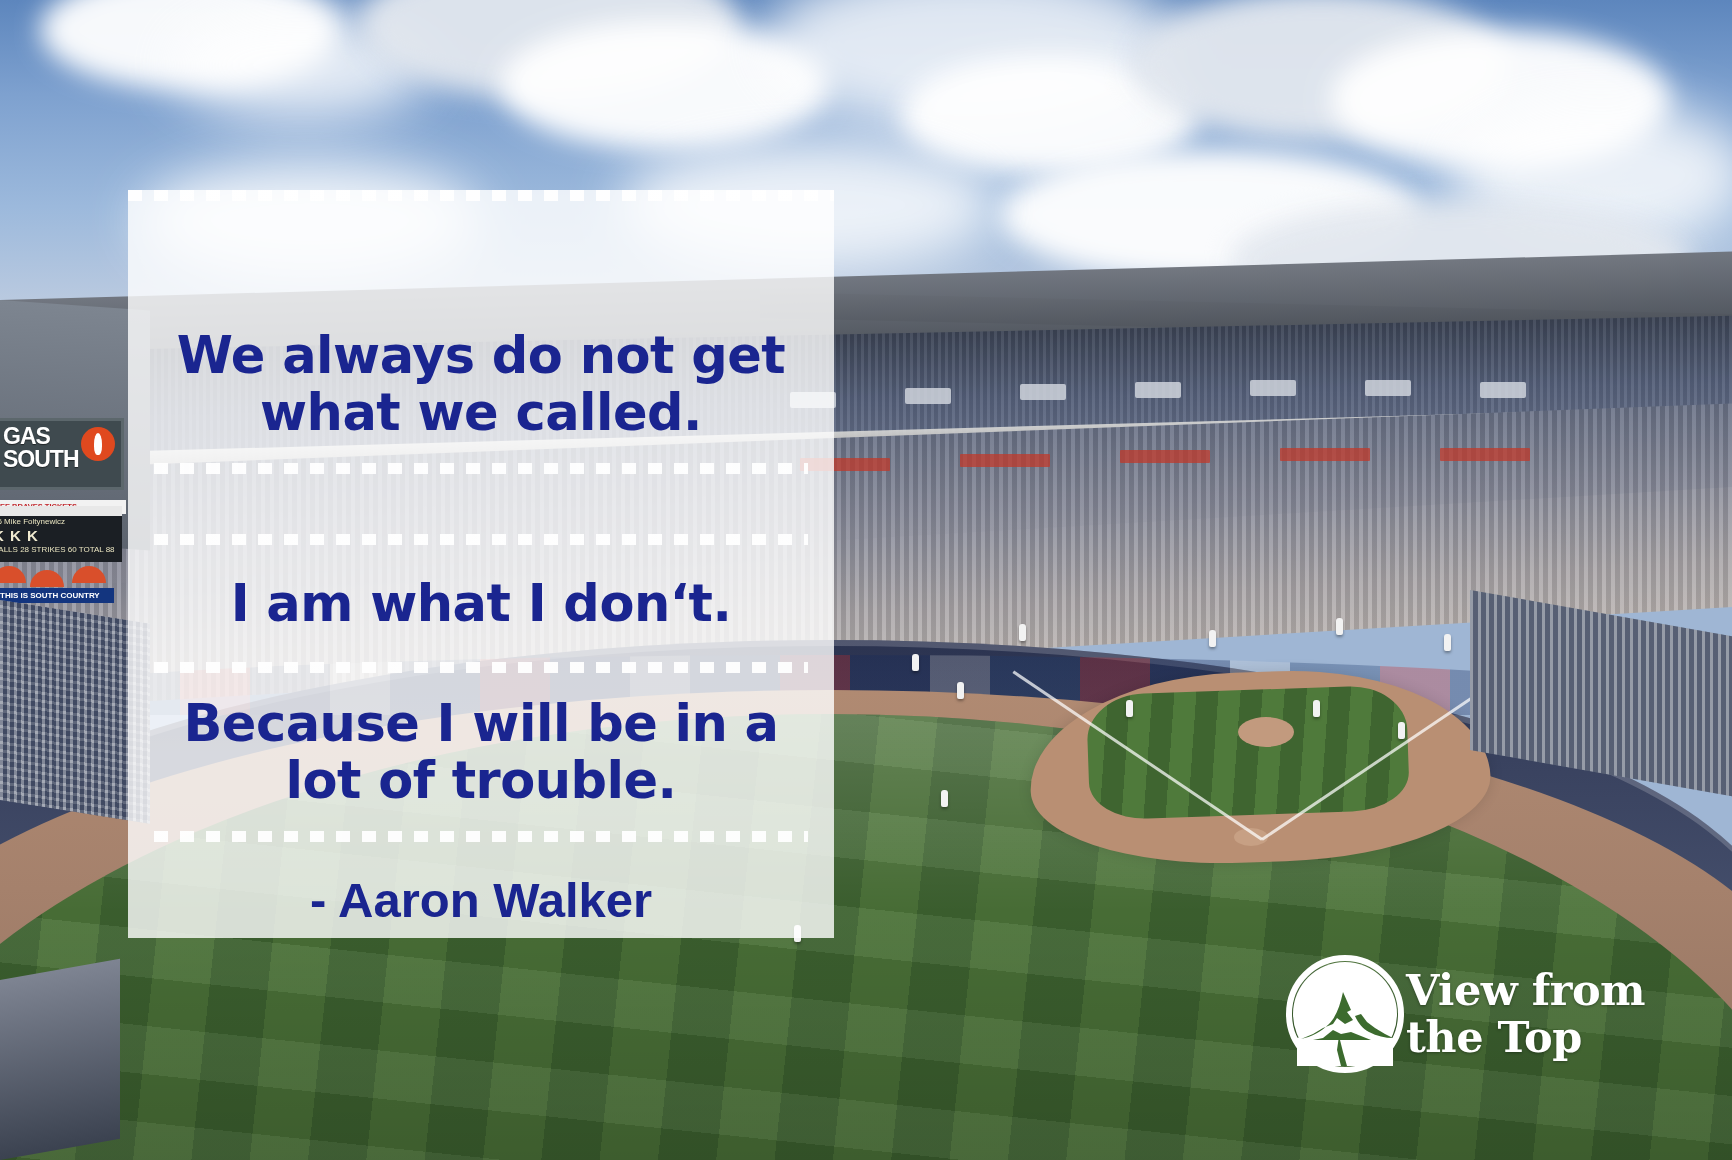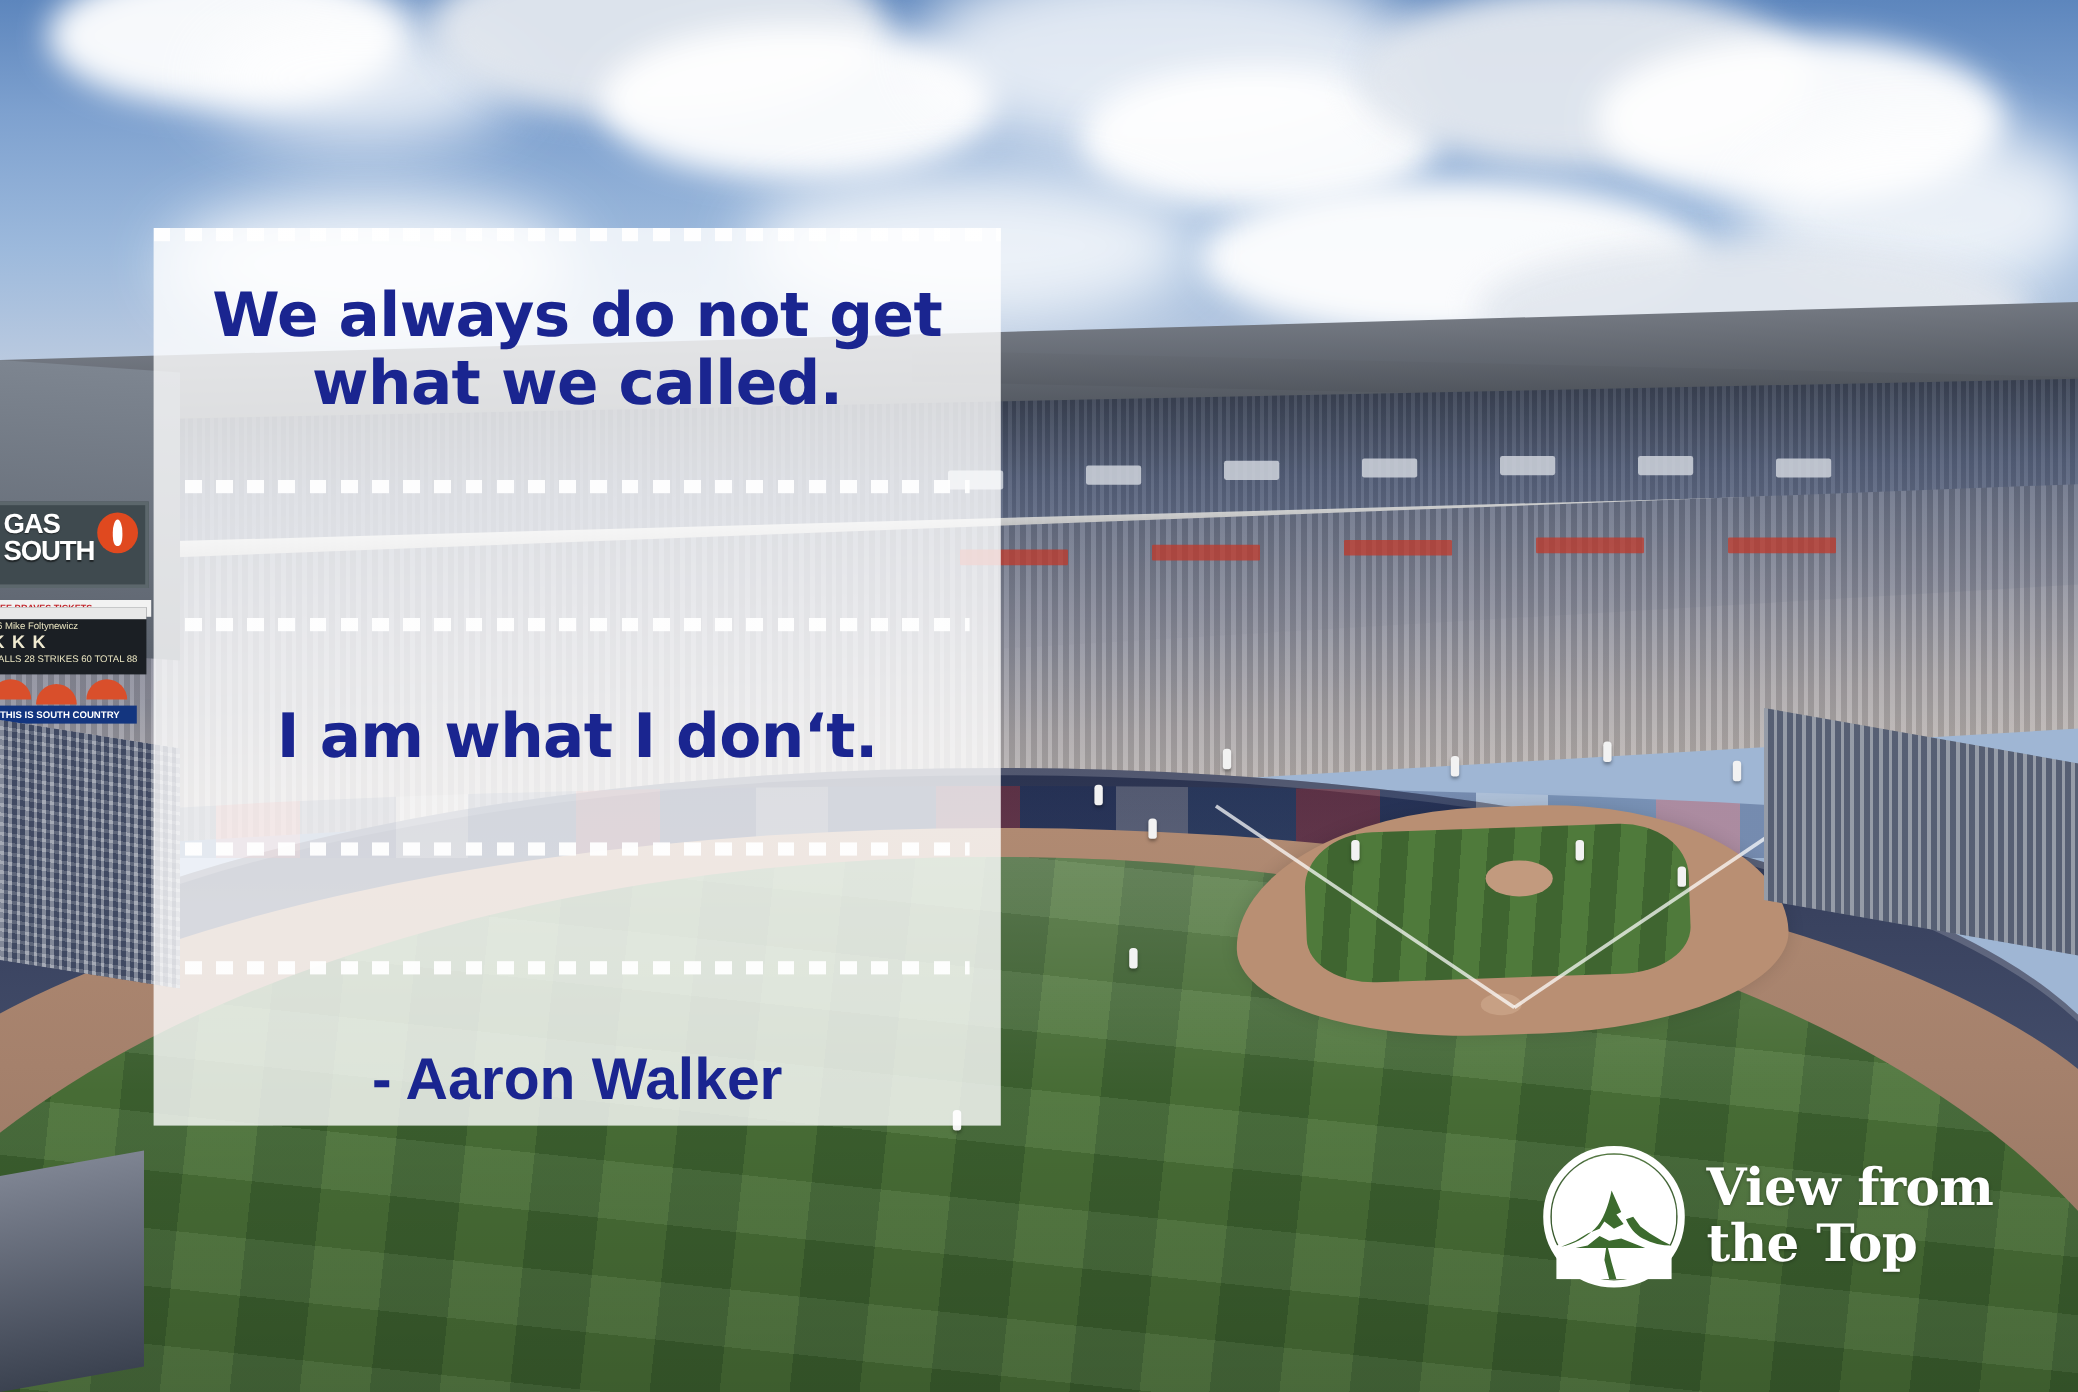--- a/index.html
+++ b/index.html
@@ -214,21 +214,21 @@
 
   
   .quote-panel{
     position:absolute;
     left:128px; top:190px; width:706px; height:748px;
     background:rgba(255,255,255,.80);
     padding:0;
   }
   .quote-inner{
     position:relative; width:100%; height:100%;
-    display:flex; flex-direction:column; justify-content:space-between;
+    display:flex; flex-direction:column; justify-content:flex-end;
     padding:18px 26px 10px 26px;
   }
   .q-line{
     color:#1a2590;
     font-family:"DejaVu Sans", sans-serif;
     font-weight:700;
     font-size:51px;
     line-height:57px;
     text-align:center;
     letter-spacing:-0.5px;
@@ -249,21 +249,21 @@
       rgba(255,255,255,0) 14px 26px);
   }
   .dash.top{ position:absolute; left:0; top:0; }
   .spacer-sm{ height:12px; }
   .spacer-md{ height:22px; }
   .spacer-lg{ height:30px; }
 
   
   .logo{
     position:absolute; left:1286px; top:955px;
-    display:flex; align-items:center; gap:18px;
+    display:flex; align-items:center; gap:2px;
   }
   .logo-mark{
     width:118px; height:118px; border-radius:50%;
     border:6px solid #ffffff;
     display:flex; align-items:center; justify-content:center;
     position:relative;
   }
   .logo-mark svg{ display:block; }
   .logo-text{
     color:#ffffff;
@@ -404,20 +404,24 @@
       <div class="spacer-lg"></div>
 
       <div class="q-block">
         <div class="q-line">I am what I don‘t.</div>
       </div>
 
       <div class="spacer-lg"></div>
       <div class="dash"></div>
       <div class="spacer-md"></div>
 
+      <div class="q-block">
+        <div class="q-line">Because I will be in a</div>
+        <div class="q-line">lot of trouble.</div>
+      </div>
 
       <div class="spacer-md"></div>
       <div class="dash"></div>
       <div class="spacer-lg"></div>
 
       <div class="q-author">- Aaron Walker</div>
 
     </div>
   </div>
 

